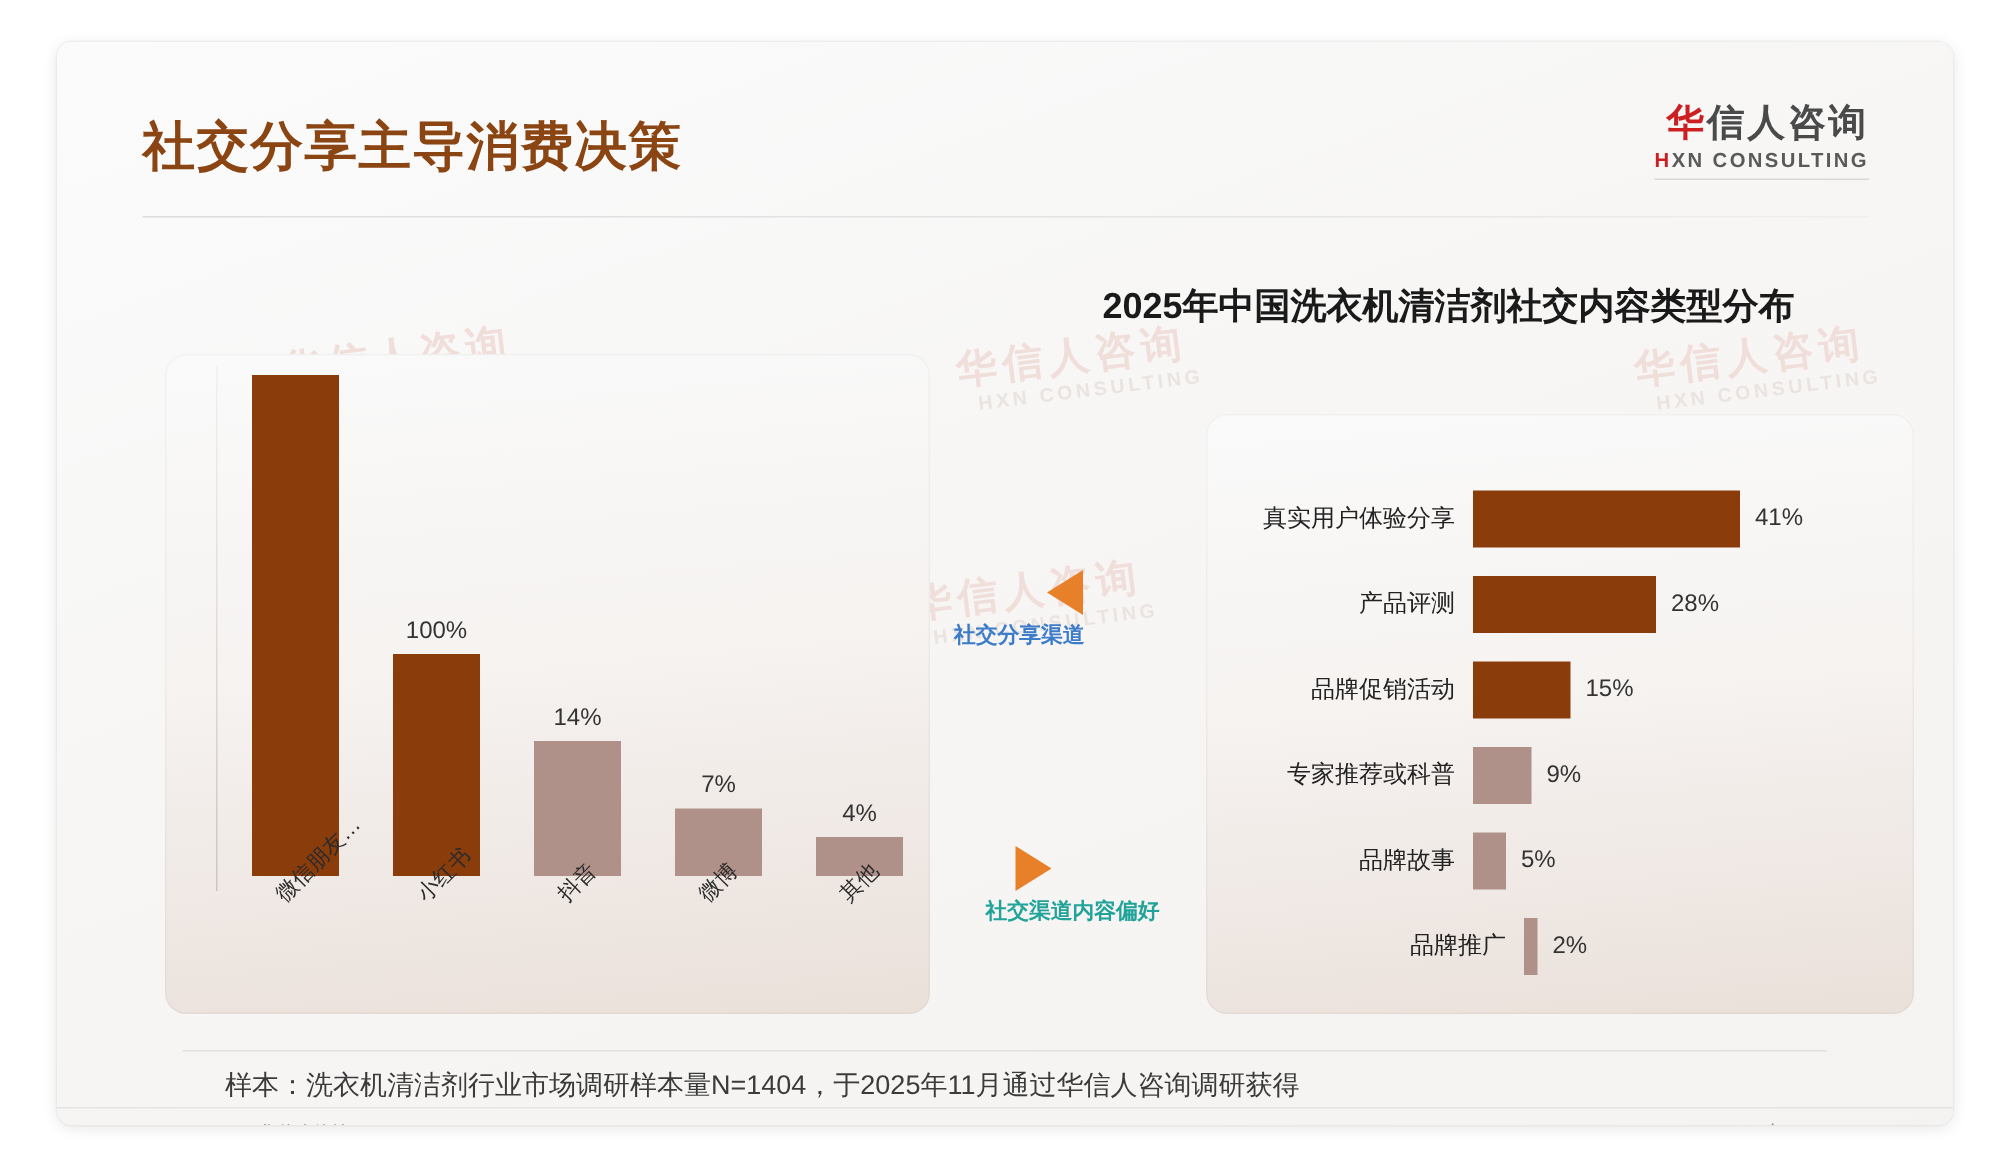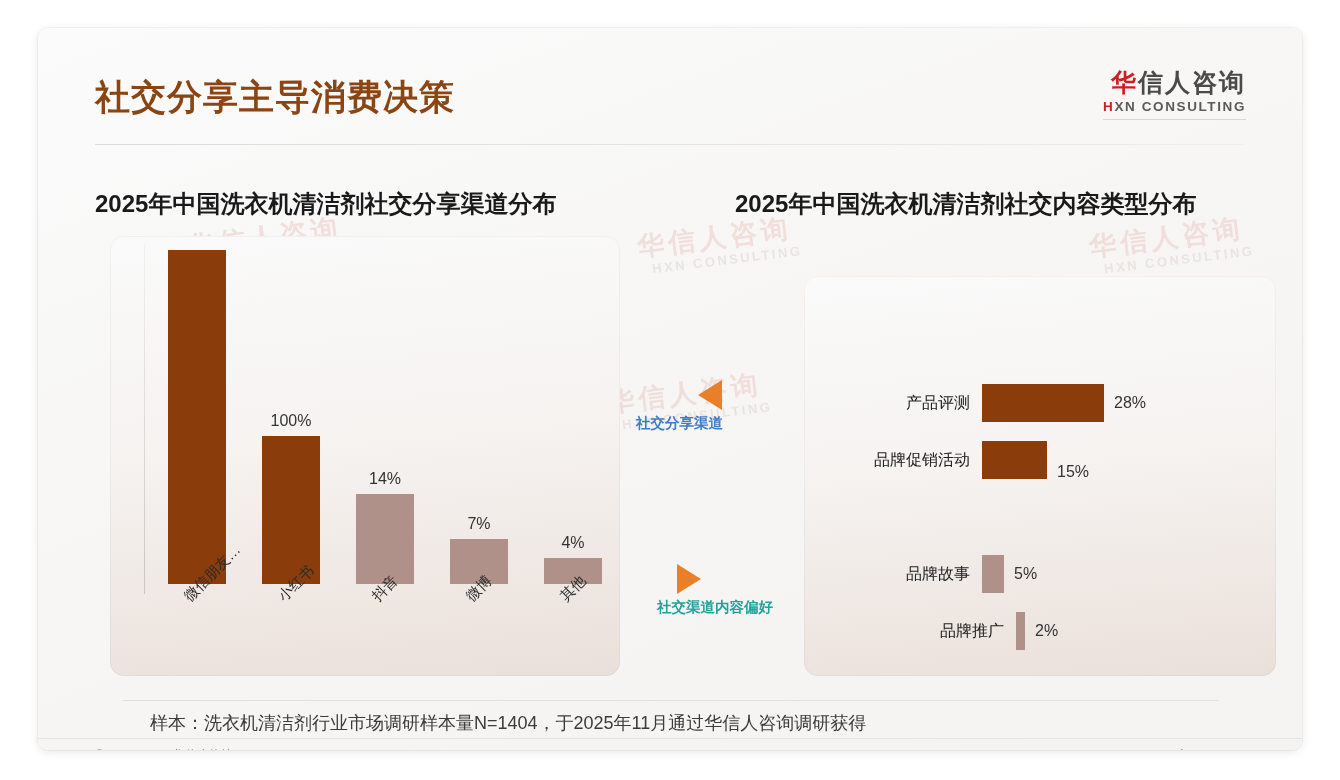--- a/index.html
+++ b/index.html
@@ -149,21 +149,20 @@
 
   <div class="title">社交分享主导消费决策</div>
   <div class="header-rule"></div>
 
   <div class="logo">
     <div class="logo-cn"><span class="red">华</span><span>信人咨询</span></div>
     <div class="logo-en"><span class="red">H</span><span>XN CONSULTING</span></div>
     <div class="logo-rule"></div>
   </div>
 
-  <div class="chart-title" id="t-left">2025年中国洗衣机清洁剂社交分享渠道分布</div>
   <div class="chart-title" id="t-right">2025年中国洗衣机清洁剂社交内容类型分布</div>
 
   <div class="card" id="card-left"></div>
   <div class="card" id="card-right"></div>
 
   <div class="vchart" id="vchart">
     <div class="vaxis"></div>
   <div class="vbar" style="left: 58px; height: 334px;">
         <div class="rect" style="height: 334px; background: rgb(138, 61, 11);"></div>
         <div class="cat">微信朋友…</div>
@@ -184,29 +183,39 @@
         <div class="cat">微博</div>
       </div>
       <div class="vbar" style="left: 434px; height: 26px;">
         <div class="rect" style="height: 26px; background: rgb(176, 145, 138);"></div>
         <div class="val" style="bottom: 32px;">4%</div>
         <div class="cat">其他</div>
       </div>
     </div>
 
   <div class="hchart" id="hchart">
+      <div class="hrow" style="top: 50px;">
+        <div class="lbl">真实用户体验分享</div>
+        <div class="rect" style="width: 178px; background: rgb(138, 61, 11);"></div>
+        <div class="val" style="left: 366px;">41%</div>
+      </div>
       <div class="hrow" style="top: 107px;">
         <div class="lbl">产品评测</div>
         <div class="rect" style="width: 122px; background: rgb(138, 61, 11);"></div>
         <div class="val" style="left: 310px;">28%</div>
       </div>
       <div class="hrow" style="top: 164px;">
         <div class="lbl">品牌促销活动</div>
         <div class="rect" style="width: 65px; background: rgb(138, 61, 11);"></div>
-        <div class="val" style="left: 253px; margin-top: 12px;">15%</div>
+        <div class="val" style="left: 253px;">15%</div>
+      </div>
+      <div class="hrow" style="top: 221px;">
+        <div class="lbl">专家推荐或科普</div>
+        <div class="rect" style="width: 39px; background: rgb(176, 145, 138);"></div>
+        <div class="val" style="left: 227px;">9%</div>
       </div>
       <div class="hrow" style="top: 278px;">
         <div class="lbl">品牌故事</div>
         <div class="rect" style="width: 22px; background: rgb(176, 145, 138);"></div>
         <div class="val" style="left: 210px;">5%</div>
       </div>
       <div class="hrow" style="top: 335px; margin-left: 34px;">
         <div class="lbl">品牌推广</div>
         <div class="rect" style="width: 9px; background: rgb(176, 145, 138);"></div>
         <div class="val" style="left: 197px;">2%</div>

